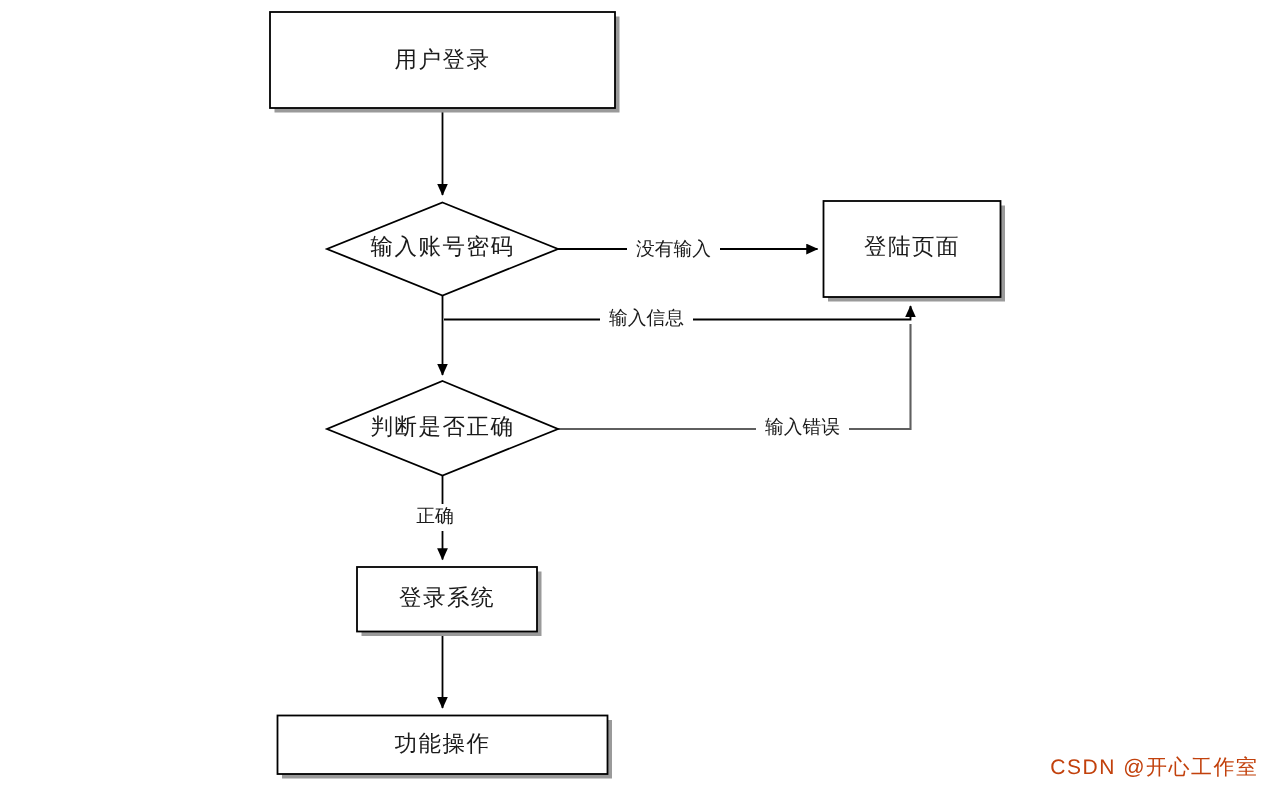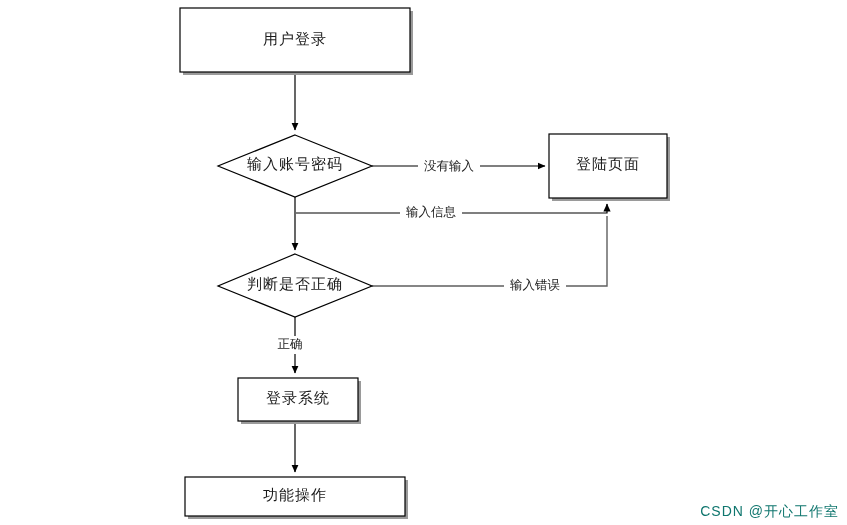--- a/index.html
+++ b/index.html
@@ -64,21 +64,21 @@
   }
   .edge-label-bg {
     fill: #ffffff;
   }
   #watermark {
     position: absolute;
     right: 8px;
     bottom: 4px;
     font-family: "Liberation Sans", "DejaVu Sans", sans-serif;
     font-size: 14px;
-    color: #0f766e;
+    color: #c2410c;
     letter-spacing: 1px;
     white-space: nowrap;
     user-select: none;
   }
 </style>
 </head>
 <body>
 
 <div id="canvas">
 

